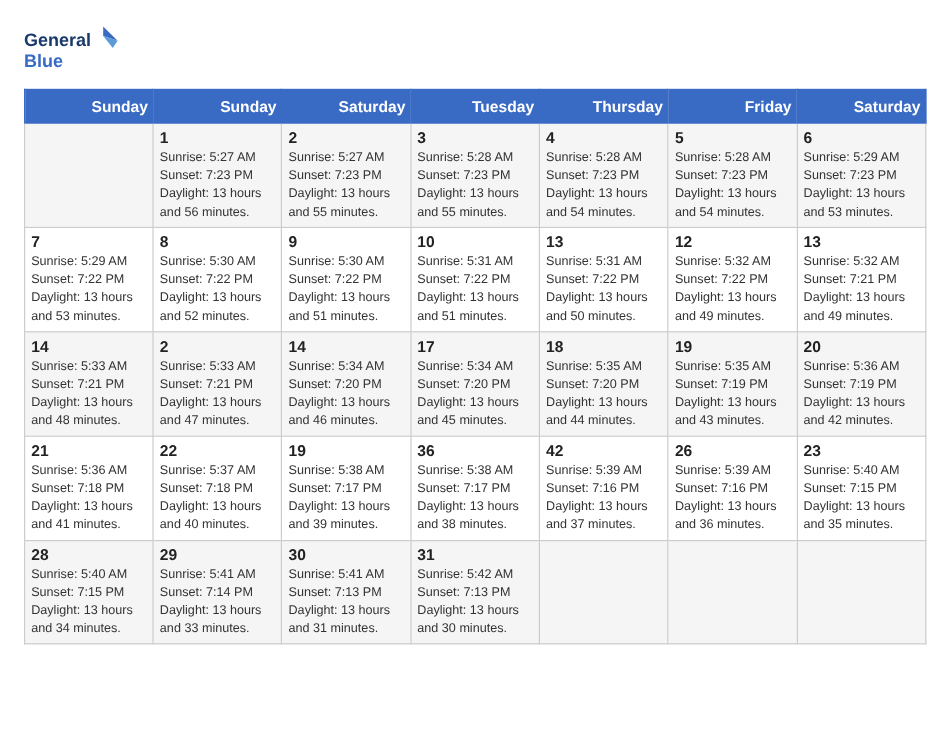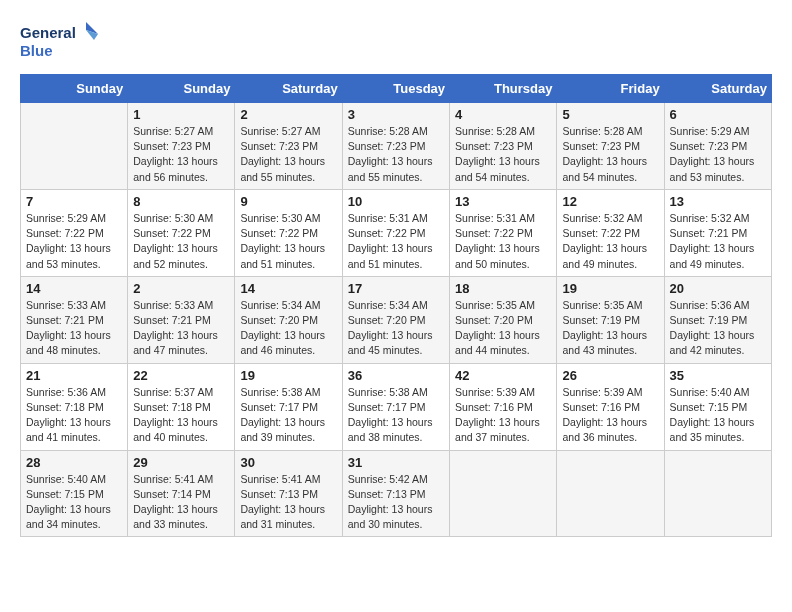--- a/index.html
+++ b/index.html
@@ -210,21 +210,21 @@
         </td>
         <td>
           <span class="day-number">42</span>
           <div class="day-info">Sunrise: 5:39 AM<br>Sunset: 7:16 PM<br>Daylight: 13 hours<br>and 37 minutes.</div>
         </td>
         <td>
           <span class="day-number">26</span>
           <div class="day-info">Sunrise: 5:39 AM<br>Sunset: 7:16 PM<br>Daylight: 13 hours<br>and 36 minutes.</div>
         </td>
         <td>
-          <span class="day-number">35</span>
+          <span class="day-number">23</span>
           <div class="day-info">Sunrise: 5:40 AM<br>Sunset: 7:15 PM<br>Daylight: 13 hours<br>and 35 minutes.</div>
         </td>
       </tr>
       <tr>
         <td>
           <span class="day-number">28</span>
           <div class="day-info">Sunrise: 5:40 AM<br>Sunset: 7:15 PM<br>Daylight: 13 hours<br>and 34 minutes.</div>
         </td>
         <td>
           <span class="day-number">29</span>

